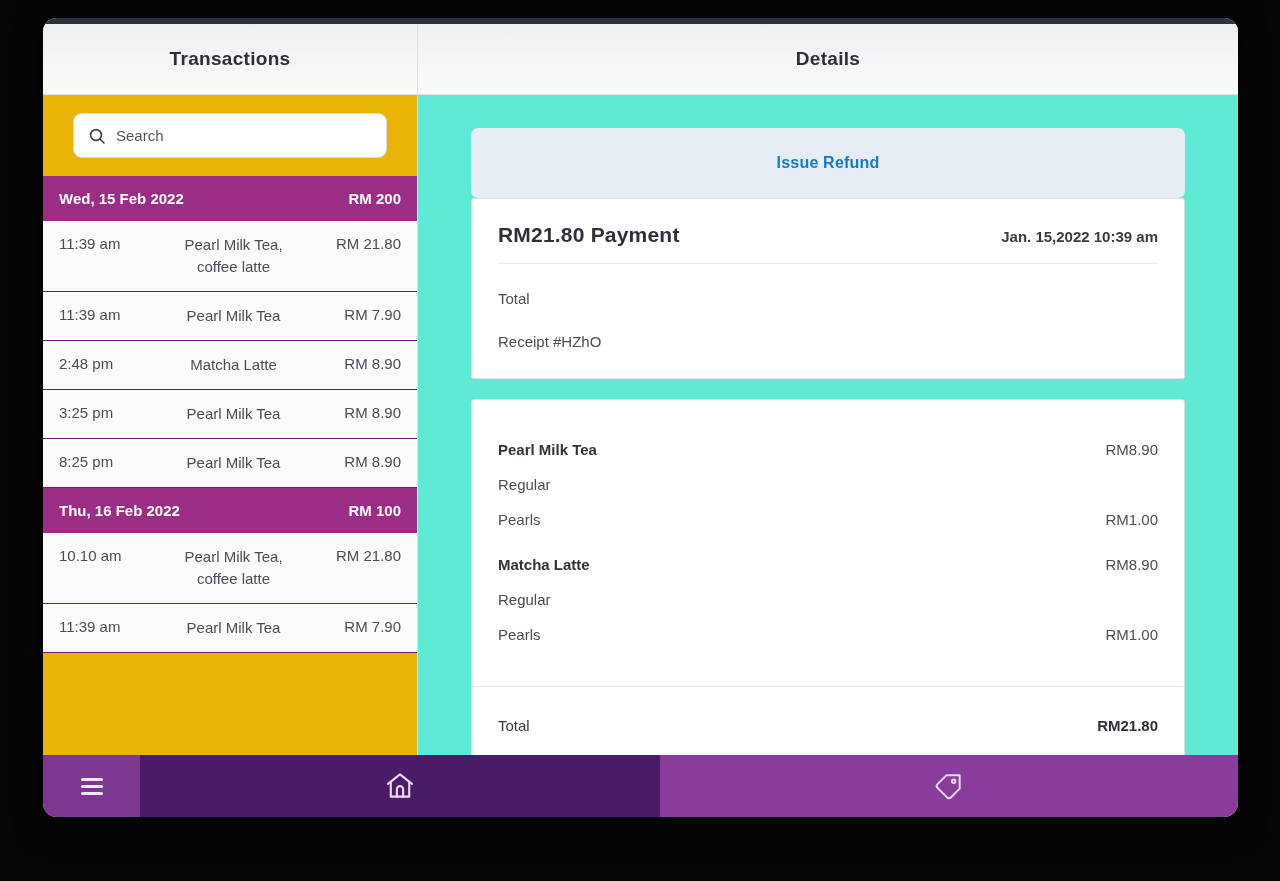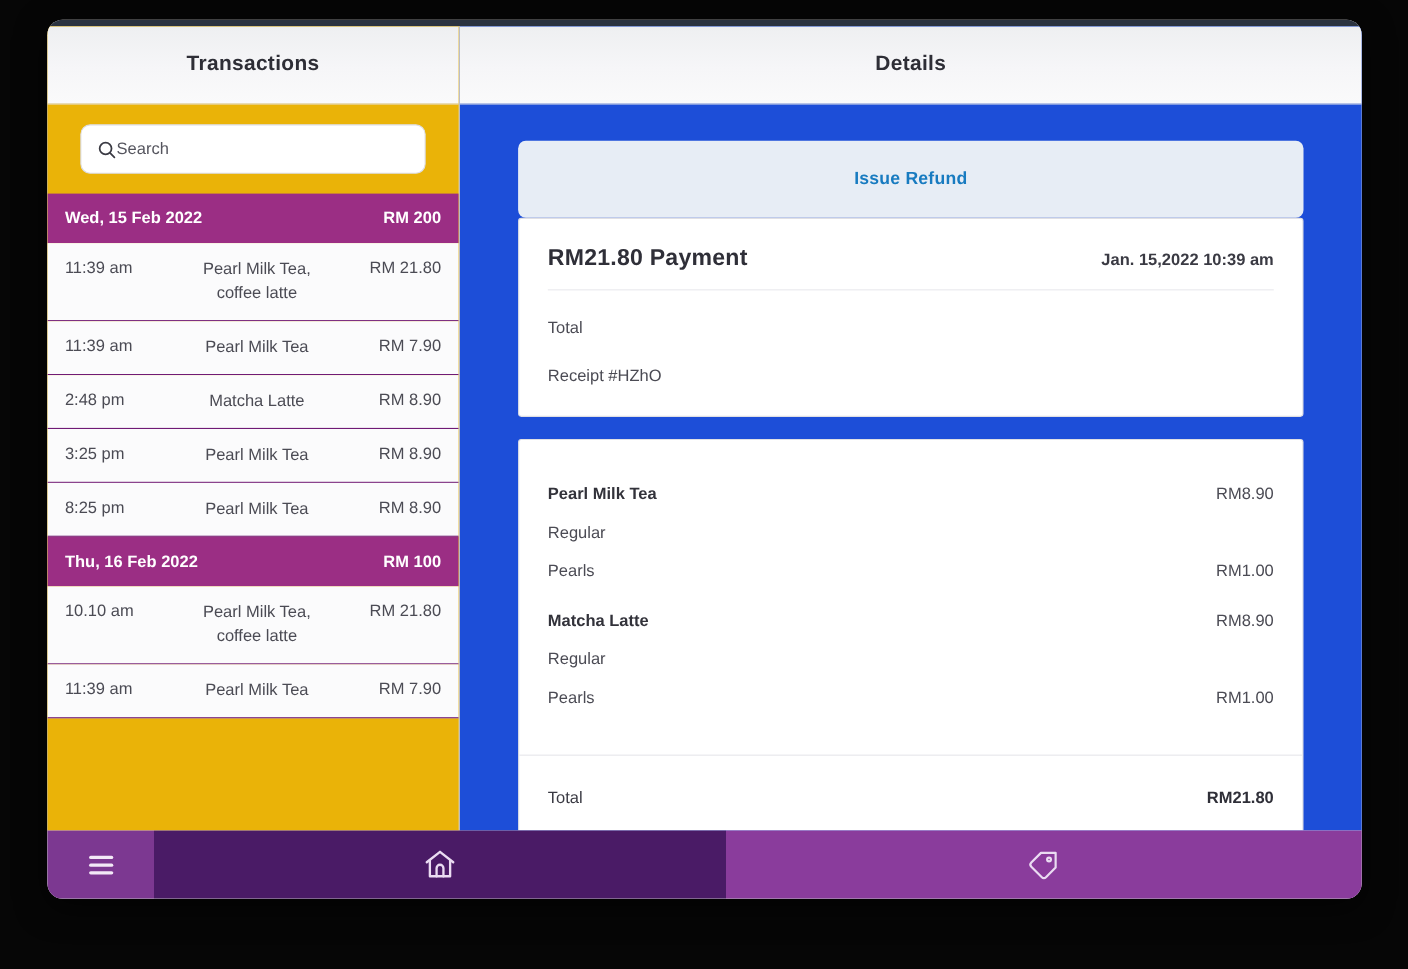--- a/index.html
+++ b/index.html
@@ -19,41 +19,41 @@
   .left-panel { flex:0 0 375px; width:375px; border-right:1px solid #DEDEE3;
                 background:#eab308; display:flex; flex-direction:column; overflow:hidden; }
   .panel-header {
     height:71px; flex:0 0 71px; display:flex; align-items:center; justify-content:center;
     border-bottom:1px solid #E3E3E8;
     background:linear-gradient(180deg,#EEEFF1 0%,#F6F6F8 55%,#FAFAFB 100%);
     font-size:19px; font-weight:700; color:#2E2E36; letter-spacing:.3px;
   }
   .search-wrap { padding:18px 30px; }
   .search-box { height:45px; border:1px solid #DCDCE1; border-radius:9px; background:#fff;
-                display:flex; align-items:center; padding:0 14px; }
+                display:flex; align-items:center; padding:0 14px; gap:10px; }
   .search-box svg { flex:0 0 auto; }
   .search-box input { border:none; outline:none; background:transparent; flex:1;
                       font-family:"Liberation Sans", sans-serif; font-size:15px; color:#3A3A43; }
   .search-box input::placeholder { color:#55555E; opacity:1; }
 
   .tx-date-header {
     height:45px; background:var(--date-header-purple,#9B2E84); color:#fff;
     display:flex; justify-content:space-between; align-items:center;
     padding:0 16px; font-weight:700; font-size:15px;
   }
   .tx-row { display:flex; align-items:flex-start; padding:13px 16px;
             border-bottom:1px solid #701a75; font-size:15px; color:#4B4B54;
             background:#FBFBFC; cursor:pointer; }
   .tx-time { flex:0 0 92px; line-height:20px; }
   .tx-items { flex:1; display:flex; justify-content:center; }
   .tx-items span { max-width:140px; text-align:center; line-height:22px; }
   .tx-amount { flex:0 0 85px; text-align:right; line-height:20px; }
 
   
-  .right-panel { flex:1; background:#1d4ed8; display:flex; flex-direction:column; overflow:hidden; }
+  .right-panel { flex:1; background:#5eead4; display:flex; flex-direction:column; overflow:hidden; }
   .right-content { flex:1; padding:33px 53px 0; overflow:hidden; }
 
   .refund-button { height:70px; border-radius:7px;
                    background:var(--refund-bg,#E7EDF5); color:var(--refund-text,#187BC0);
                    font-size:16px; font-weight:600; display:flex; align-items:center;
                    justify-content:center; cursor:pointer; letter-spacing:.2px; }
 
   .card { background:#FFFFFF; border:1px solid #DFDFE4; border-radius:3px; }
 
   .payment-card { padding:24px 26px 28px; }

